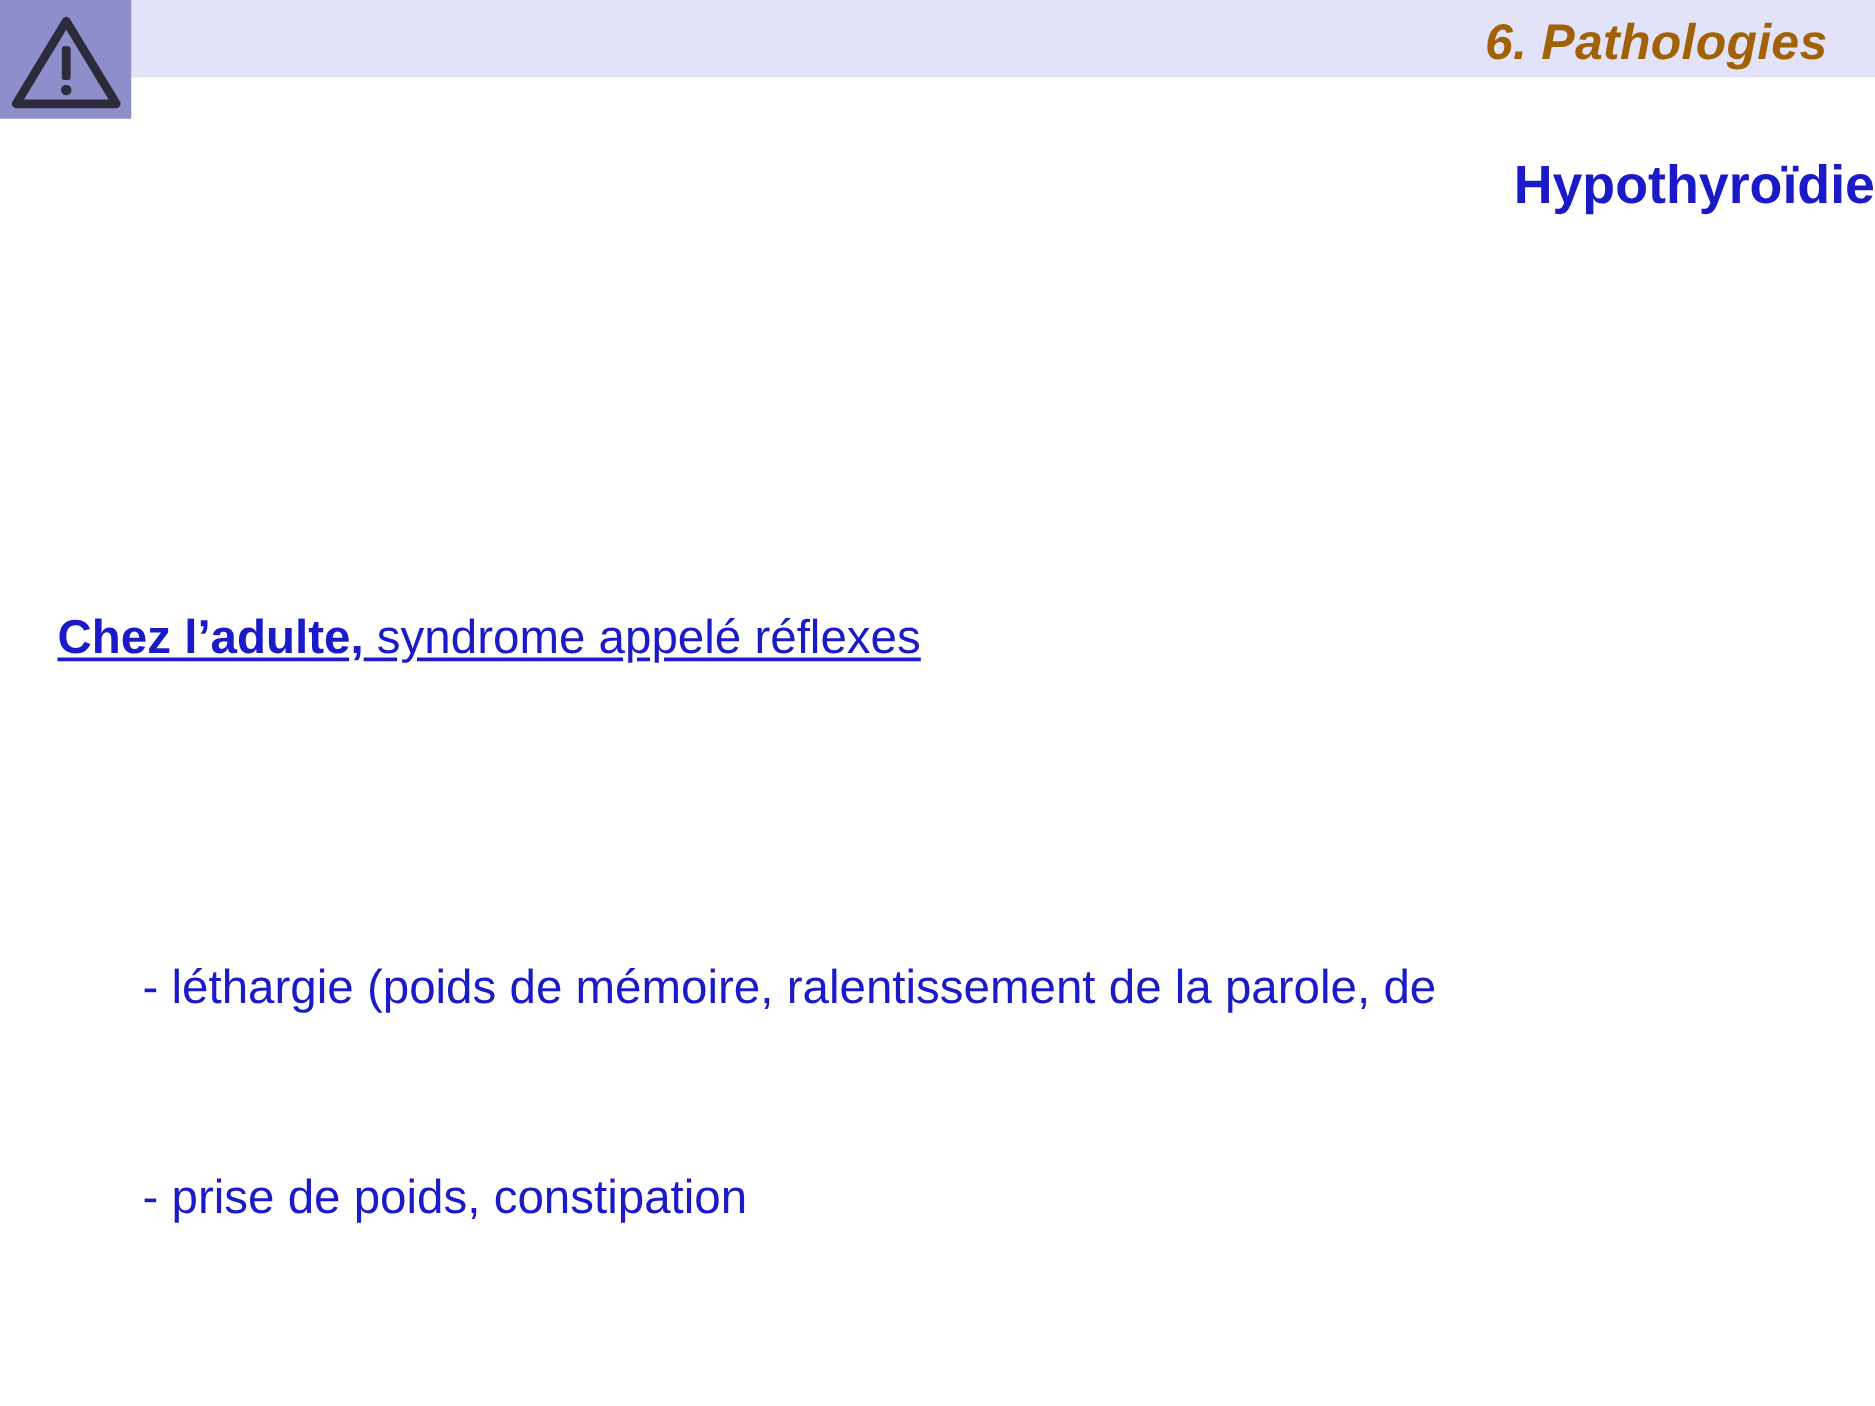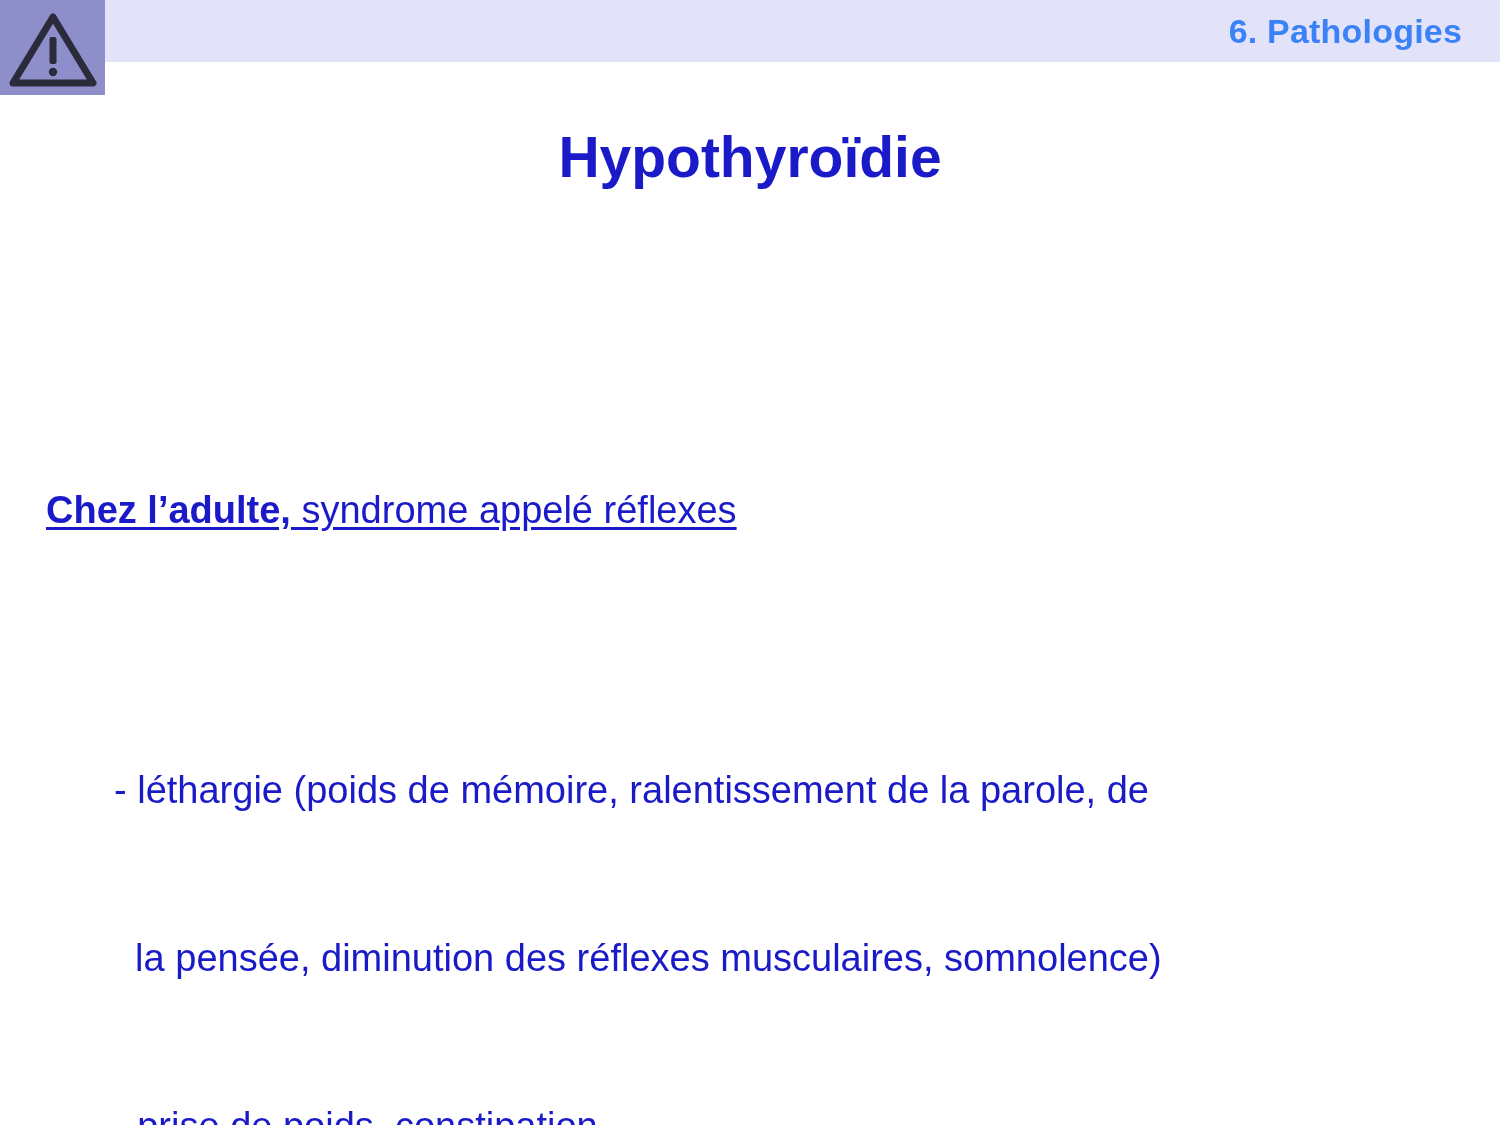--- a/index.html
+++ b/index.html
@@ -22,25 +22,26 @@
     left: 0;
     top: 0;
     width: 1500px;
     height: 62px;
     background: #e2e2f8;
   }
   #header-title {
     position: absolute;
     right: 38px;
     top: 12px;
-    font-size: 34px;
+    font-size: 40px;
     font-weight: bold;
-    color: #3b82f6;
+    color: #a16207;
     letter-spacing: 0.2px;
     white-space: nowrap;
+    font-style: italic;
   }
   #warning-badge {
     position: absolute;
     left: 0;
     top: 0;
     width: 105px;
     height: 95px;
     background: #8e8ecb;
   }
   #warning-badge svg {
@@ -48,22 +49,22 @@
     left: 9px;
     top: 11px;
   }
 
   
   #slide-title {
     position: absolute;
     left: 0;
     top: 124px;
     width: 1500px;
-    text-align: center;
-    font-size: 57px;
+    text-align: right;
+    font-size: 43px;
     font-weight: bold;
     color: #1a1ac8;
     letter-spacing: 0px;
   }
 
   
   #body-content {
     position: absolute;
     left: 46px;
     top: 258px;
@@ -96,21 +97,20 @@
 
 <div id="slide-title">Hypothyroïdie</div>
 
 <div id="body-content">
 
   
   <div class="line u"><span class="b">Chez l’adulte,</span><span> syndrome appelé réflexes</span></div>
 
   
   <div class="line" style="padding-left:68px">- léthargie (poids de mémoire, ralentissement de la parole, de</div>
-  <div class="line" style="padding-left:68px">  la pensée, diminution des réflexes musculaires, somnolence)</div>
   <div class="line" style="padding-left:68px">- prise de poids, constipation</div>
   
   
   
   
   
 
   
 
   

